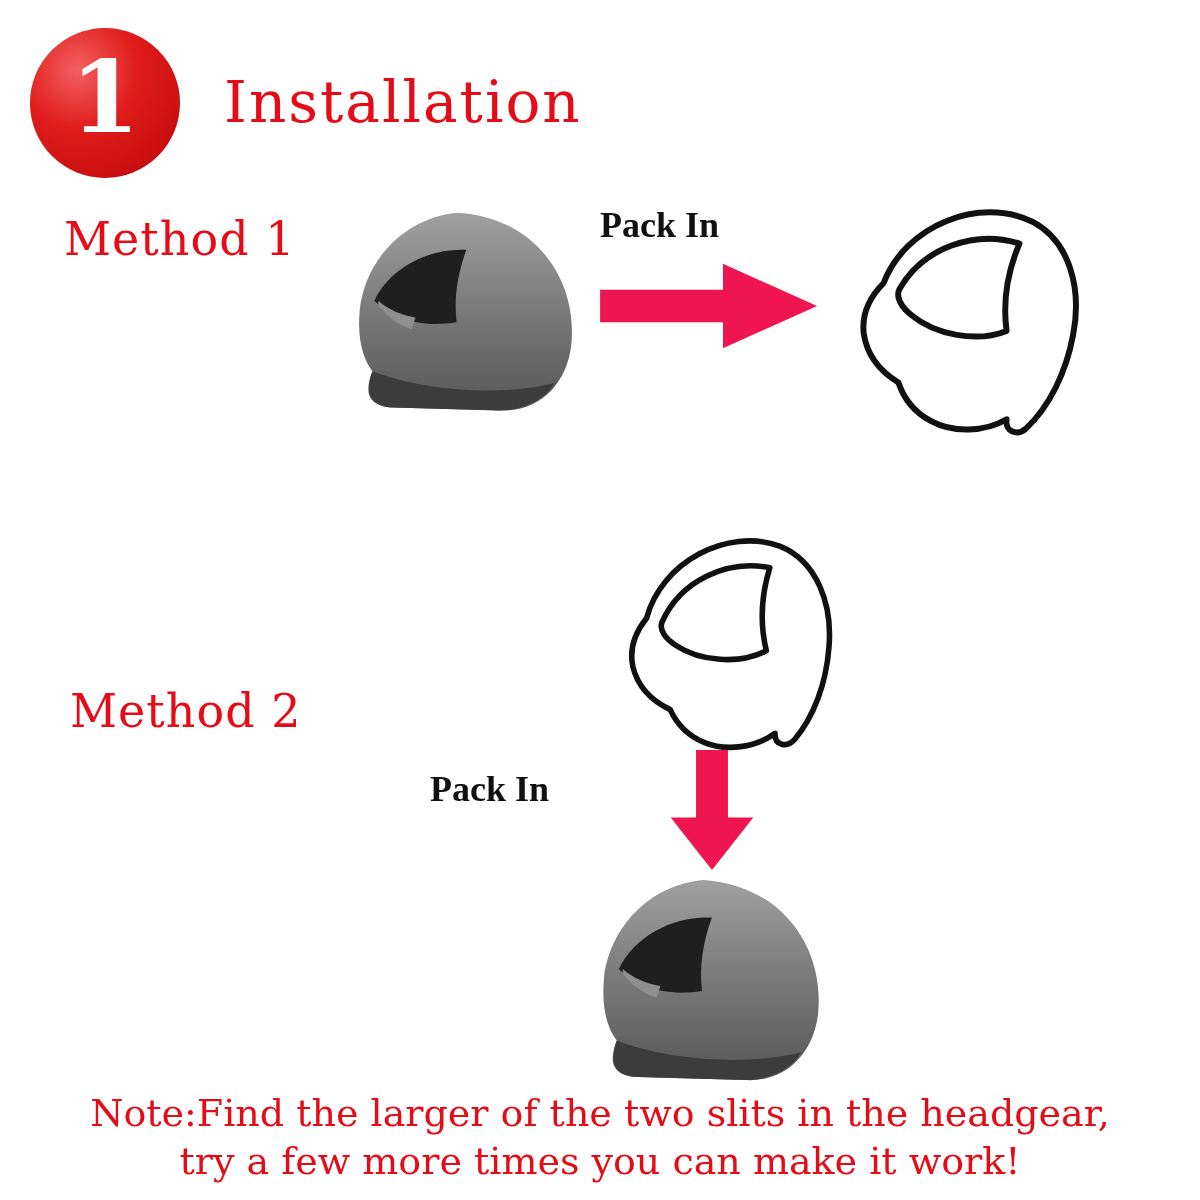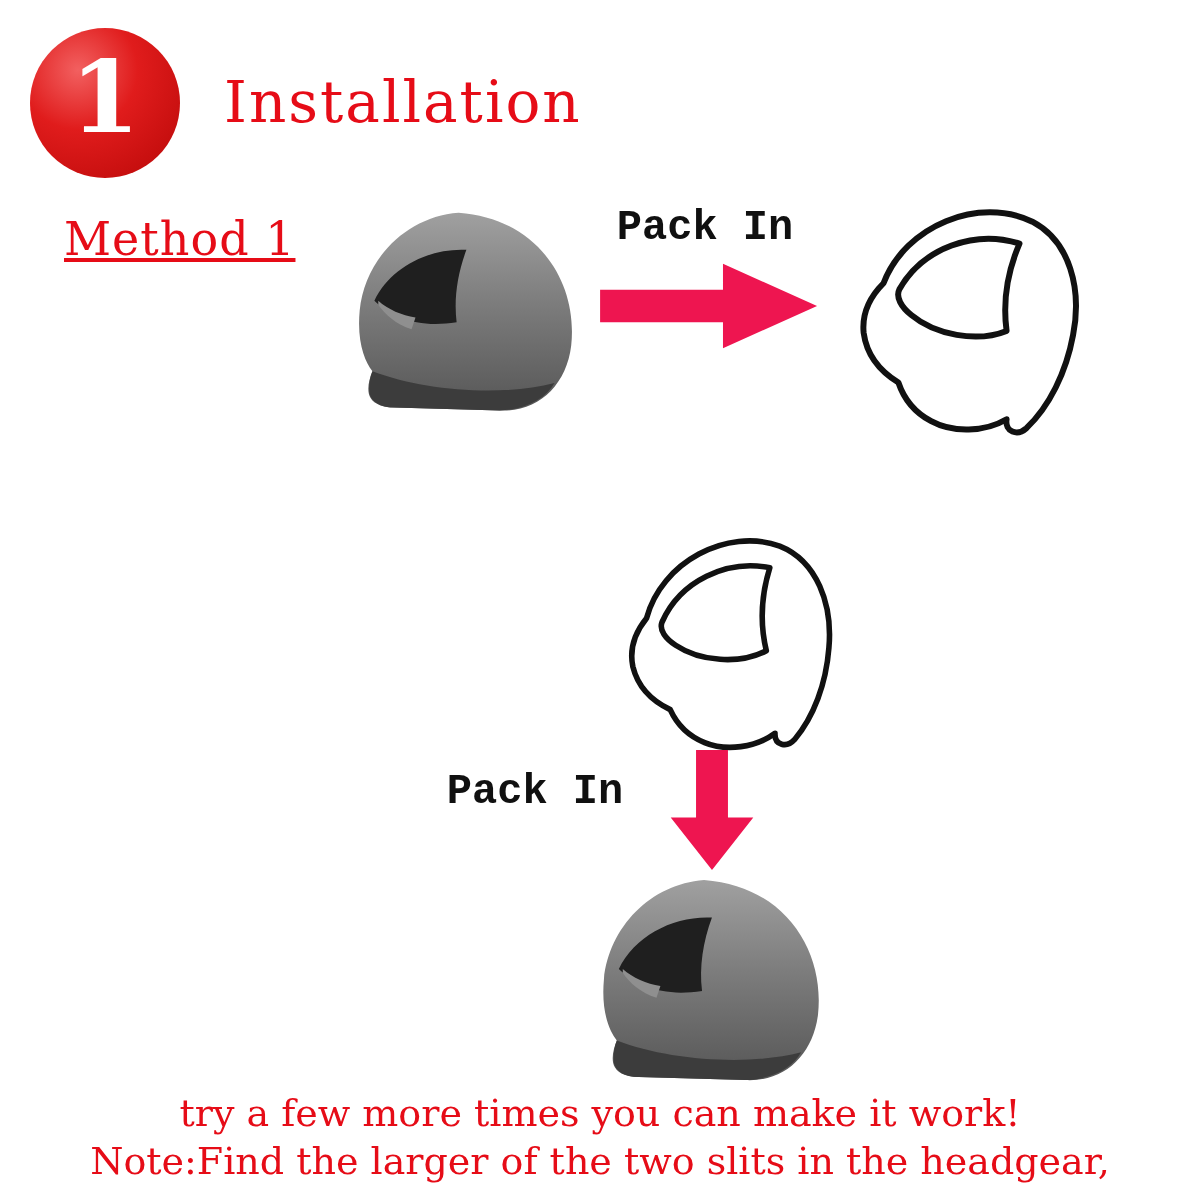--- a/index.html
+++ b/index.html
@@ -37,30 +37,29 @@
     color: var(--accent-red, #e60c17);
     letter-spacing: 2px;
   }
 
   .method {
     position: absolute;
     font-size: 46px;
     color: var(--accent-red, #e60c17);
     letter-spacing: 1px;
   }
-  .method1 { left: 64px; top: 212px; text-decoration: underline; }
+  .method1 { left: 64px; top: 212px; }
   .method2 { left: 70px; top: 684px; }
 
   .packin {
     position: absolute;
-    font-family: Liberation Mono, monospace;
+    font-family: Liberation Serif, serif;
     font-weight: 700;
-    font-size: 42px;
+    font-size: 36px;
     color: var(--text-black, #101010);
-    text-align: center;
   }
   .packin1 { left: 600px; top: 204px; width: 210px; }
   .packin2 { left: 430px; top: 768px; width: 210px; }
 
   .note {
     position: absolute;
     left: 0; right: 0; top: 1090px;
     text-align: center;
     color: var(--accent-red, #e60c17);
     font-size: 38px;
@@ -85,20 +84,21 @@
 
 <div class="canvas">
 
   <div class="badge">
     <span>1</span>
   </div>
 
   <div class="title">Installation</div>
 
   <div class="method method1">Method 1</div>
+  <div class="method method2">Method 2</div>
 
   <div class="helmet1">
     <svg viewBox="0 0 240 220">
       <defs>
         <linearGradient id="shellG1" x1="0" y1="0" x2="0" y2="1">
           <stop offset="0%" stop-color="#a0a0a0"></stop>
           <stop offset="45%" stop-color="#7d7d7d"></stop>
           <stop offset="100%" stop-color="#565656"></stop>
         </linearGradient>
       </defs>
@@ -147,17 +147,17 @@
         </linearGradient>
       </defs>
       <path d="M116,8 C62,12 20,56 15,108 C12,140 20,160 28,170 C24,180 22,190 26,197 C30,204 40,207 50,207 L158,210 C198,212 226,184 231,144 C238,80 198,14 116,8 Z" fill="url(#shellG2)"></path>
       <path d="M28,170 C80,190 160,196 214,182 C205,198 185,209 158,210 L50,207 C36,207 27,201 25,193 C24,186 25,177 28,170 Z" fill="#3c3c3c"></path>
       <path d="M30,98 C46,64 86,44 124,46 C115,70 111,96 114,120 C76,126 48,116 30,98 Z" fill="#1f1f1f"></path>
       <path d="M34,98 C44,107 58,113 72,115 L68,127 C52,122 41,112 34,102 Z" fill="#8f8f8f"></path>
     </svg>
   </div>
 
   <div class="note">
+    <div>Note:Find the larger of the two slits in the headgear,</div>
     <div>try a few more times you can make it work!</div>
-    <div>Note:Find the larger of the two slits in the headgear,</div>
   </div>
 
 </div>
 
 </body></html>

